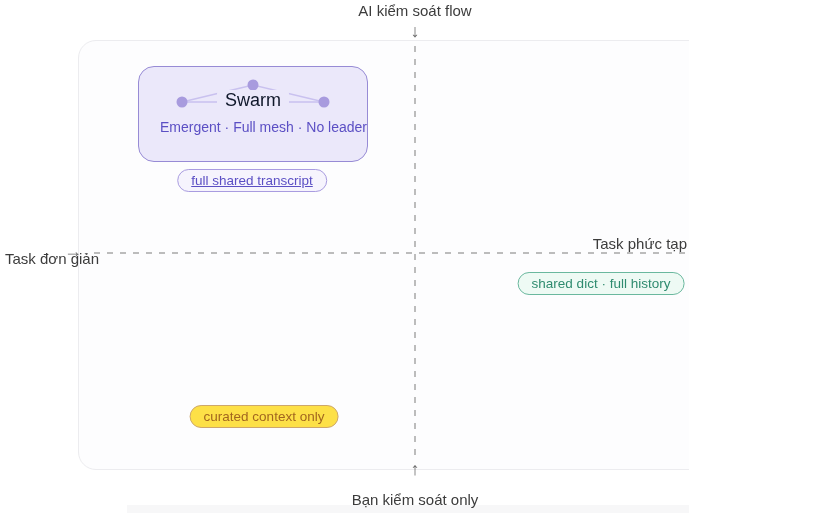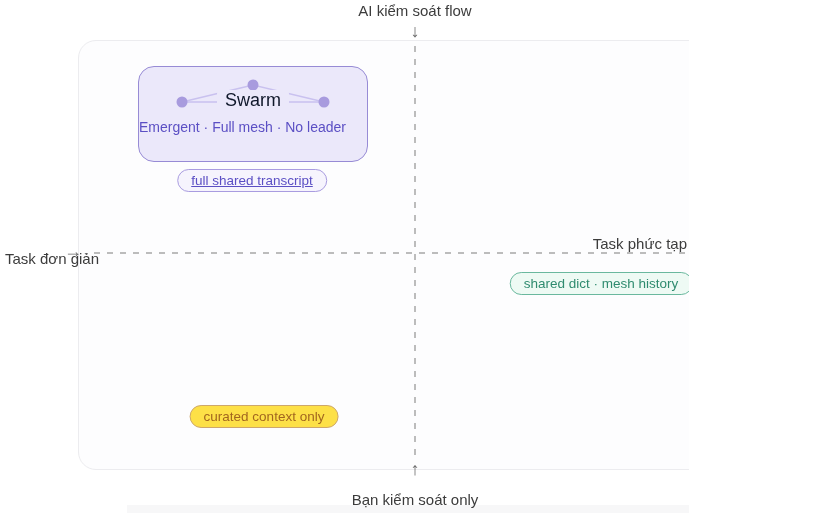--- a/index.html
+++ b/index.html
@@ -63,21 +63,21 @@
     z-index: 3;
   }
   .node-card svg { position: absolute; left: 0; top: 0; }
   .node-title {
     position: absolute; left: 0; width: 100%;
     text-align: center; font-size: 18px; z-index: 2;
   }
   .node-title span { padding: 0 8px; border-radius: 4px; }
   .node-subtitle {
     position: absolute; left: 0; width: 100%;
-    text-align: left; font-size: 14px; z-index: 2;
+    text-align: right; font-size: 14px; z-index: 2;
     white-space: nowrap;
   }
   .card-swarm {
     left: 138px; top: 66px; width: 228px; height: 94px;
     background: #ebe8fa; border: 1.5px solid #978bd5;
   }
   .card-swarm .node-title { top: 23px; color: #0f172a; }
   .card-swarm .node-title span { background: #ebe8fa; }
   .card-swarm .node-subtitle { top: 52px; color: #5b4fc4; }
   .card-graph {
@@ -153,19 +153,19 @@
       <line x1="150" y1="35" x2="185" y2="35" stroke="#c9c1ef" stroke-width="1.5"></line>
       <circle cx="114" cy="18" r="5.5" fill="#a89bde"></circle>
       <circle cx="43" cy="35" r="5.5" fill="#a89bde"></circle>
       <circle cx="185" cy="35" r="5.5" fill="#a89bde"></circle>
     </svg>
     <div class="node-title"><span>Swarm</span></div>
     <div class="node-subtitle">Emergent · Full mesh · No leader</div>
   </div>
   <div class="badge-pill pill-swarm">full shared transcript</div>
 
-  <div class="badge-pill pill-graph">shared dict · mesh history</div>
+  <div class="badge-pill pill-graph">shared dict · full history</div>
 
   <div class="badge-pill pill-workflow">curated context only</div>
 
   <div class="bottom-strip"></div>
 
 </div>
 
 </body></html>

